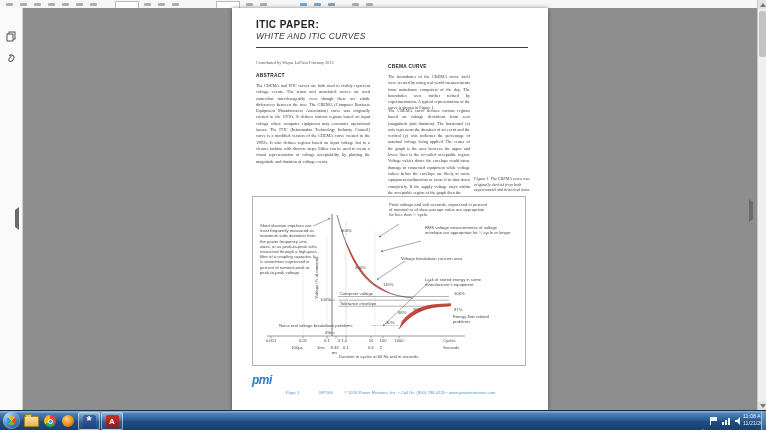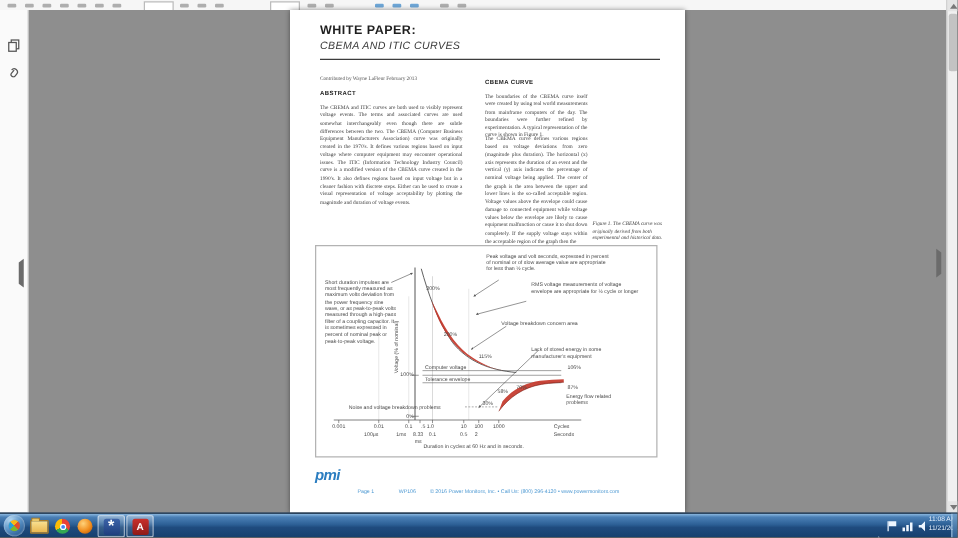--- a/index.html
+++ b/index.html
@@ -106,22 +106,22 @@
       </svg>
     </div>
     <div class="abs" style="left:15px;top:202px"><span class="tri tri-lf"></span></div>
   </div>
 
   <div class="abs viewer"></div>
   <div class="abs" style="left:749px;top:202px"><span class="tri tri-rt"></span></div>
 
   <div class="abs page">
 
-    <div class="abs h-title" style="left:24px;top:11px">WHITE PAPER:</div>
-    <div class="abs h-sub" style="left:24px;top:23px">CBEMA AND ITIC CURVES</div>
+    <div class="abs h-title" style="left:24px;top:11px">ITIC PAPER:</div>
+    <div class="abs h-sub" style="left:24px;top:23px">WHITE AND ITIC CURVES</div>
     <div class="abs rule" style="left:24px;top:39px;width:272px"></div>
 
     <div class="abs byline" style="left:24px;top:52px">Contributed by Wayne LaFleur February 2013</div>
     <div class="abs mini-h" style="left:24px;top:65px">ABSTRACT</div>
     <div class="abs tiny" style="left:24px;top:75px;width:114px">The CBEMA and ITIC curves are both used to visibly represent voltage events. The terms and associated curves are used somewhat interchangeably even though there are subtle differences between the two. The CBEMA (Computer Business Equipment Manufacturers Association) curve was originally created in the 1970's. It defines various regions based on input voltage where computer equipment may encounter operational issues. The ITIC (Information Technology Industry Council) curve is a modified version of the CBEMA curve created in the 1990's. It also defines regions based on input voltage but in a cleaner fashion with discrete steps. Either can be used to create a visual representation of voltage acceptability by plotting the magnitude and duration of voltage events.</div>
 
     <div class="abs mini-h" style="left:156px;top:56px">CBEMA CURVE</div>
     <div class="abs tiny" style="left:156px;top:66px;width:82px">The boundaries of the CBEMA curve itself were created by using real world measurements from mainframe computers of the day. The boundaries were further refined by experimentation. A typical representation of the curve is shown in Figure 1.</div>
     <div class="abs tiny" style="left:156px;top:100px;width:82px">The CBEMA curve defines various regions based on voltage deviations from zero (magnitude plus duration). The horizontal (x) axis represents the duration of an event and the vertical (y) axis indicates the percentage of nominal voltage being applied. The center of the graph is the area between the upper and lower lines is the so-called acceptable region. Voltage values above the envelope could cause damage to connected equipment while voltage values below the envelope are likely to cause equipment malfunction or cause it to shut down completely. If the supply voltage stays within the acceptable region of the graph then the</div>
 

